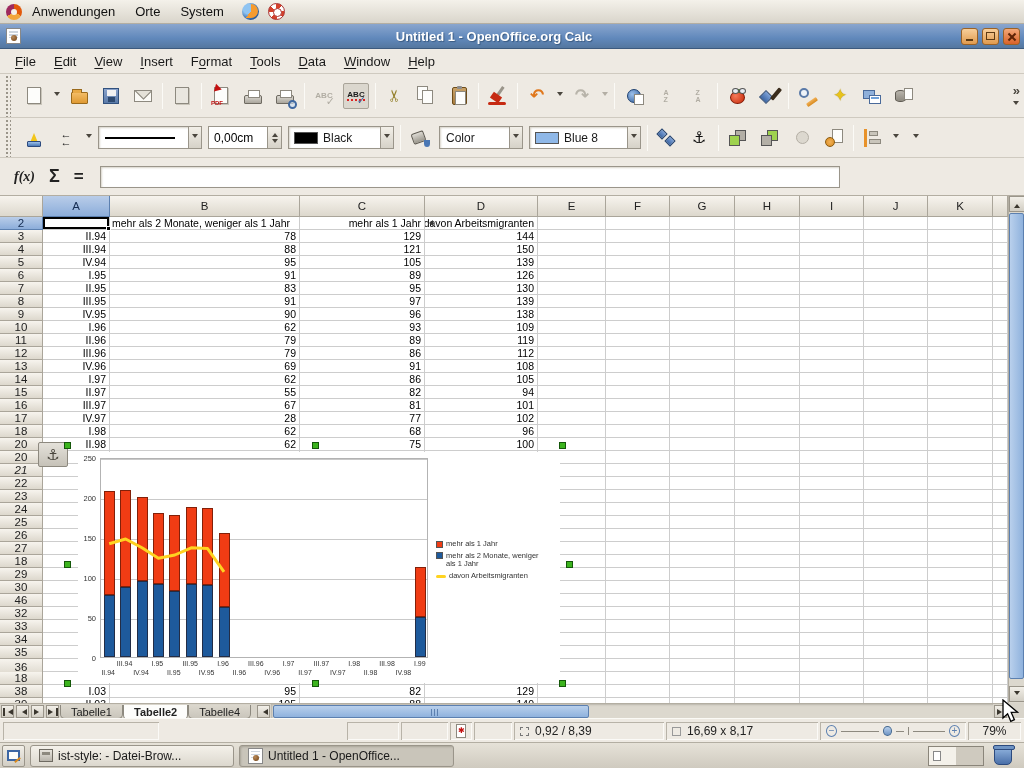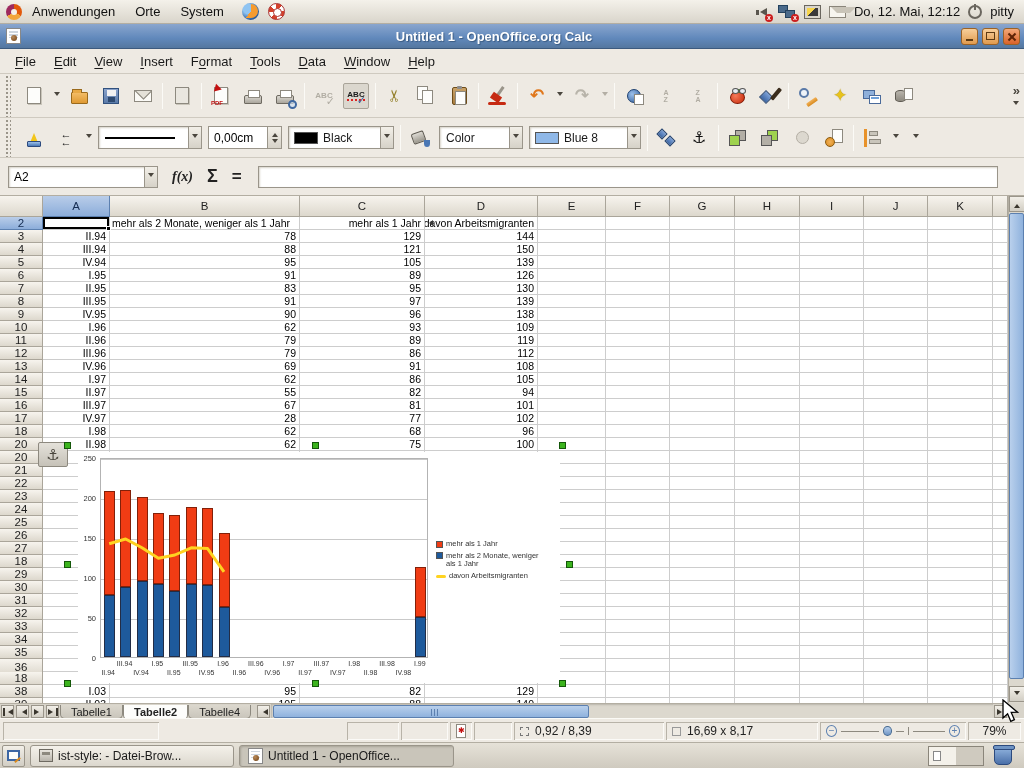--- a/index.html
+++ b/index.html
@@ -271,39 +271,20 @@
       <span>Anwendungen</span>
     </div>
   <div class="panel-menu">
       <span>Orte</span>
     </div>
   <div class="panel-menu">
       <span>System</span>
     </div>
   <div id="ff-icon"></div>
   <div id="help-icon"></div>
-  <div id="panel-right">
-    <div class="spk" style="position:relative;">
-      <div class="cone"></div>
-      <div class="box"></div>
-      <div class="badge-x">x</div>
-    </div>
-    <div class="net">
-      <div class="m1"></div>
-      <div class="m2"></div>
-      <div class="badge-x">x</div>
-    </div>
-    <div class="disp">
-        <div class="scr"></div>
-      </div>
-    <div class="mail"></div>
-    <span>Do, 12. Mai, 12:12</span>
-    <div class="pwr"></div>
-    <span>pitty</span>
-  </div>
 </div>
 
 <div id="titlebar" class="abs">
   <div class="appicon16"></div>
   <div class="title">Untitled 1 - OpenOffice.org Calc</div>
   <div class="winbtn wb-min"></div>
   <div class="winbtn wb-max"></div>
   <div class="winbtn close wb-x"></div>
 </div>
 
@@ -535,26 +516,20 @@
         <div class="bar"></div>
         <div class="r1"></div>
         <div class="r2"></div>
       </div>
     </div>
   <div class="dd"></div>
   <div style="margin-left:8px;" class="tri-d"></div>
 </div>
 
 <div id="formulabar" class="abs">
-  <div id="namebox">
-    <span>A2</span>
-    <div class="selbtn">
-        <div class="tri-d"></div>
-      </div>
-  </div>
   <span class="fbtn" id="fx">f(x)</span>
   <span class="fbtn" id="sumglyph">Σ</span>
   <span class="fbtn" id="eqglyph">=</span>
   <div id="inputline"></div>
 </div>
 
 <div id="sheet" class="abs">
   <div id="grid">
       <div class="colhdr" style="left: 0px; top: 0px; width: 43px; height: 21px;"></div>
       <div class="colhdr selhdr" style="left: 43px; top: 0px; width: 67px; height: 21px;">A</div>
@@ -952,21 +927,21 @@
       <div class="cell" style="left: 300px; top: 255px; width: 125px; height: 13px;"></div>
       <div class="cell" style="left: 425px; top: 255px; width: 113px; height: 13px;"></div>
       <div class="cell" style="left: 538px; top: 255px; width: 68px; height: 13px;"></div>
       <div class="cell" style="left: 606px; top: 255px; width: 64px; height: 13px;"></div>
       <div class="cell" style="left: 670px; top: 255px; width: 65px; height: 13px;"></div>
       <div class="cell" style="left: 735px; top: 255px; width: 65px; height: 13px;"></div>
       <div class="cell" style="left: 800px; top: 255px; width: 64px; height: 13px;"></div>
       <div class="cell" style="left: 864px; top: 255px; width: 64px; height: 13px;"></div>
       <div class="cell" style="left: 928px; top: 255px; width: 65px; height: 13px;"></div>
       <div class="cell" style="left: 993px; top: 255px; width: 15px; height: 13px;"></div>
-      <div class="rowhdr" style="left: 0px; top: 268px; width: 43px; height: 13px;">21</div>
+      <div class="rowhdr" style="left: 0px; top: 268px; width: 43px; height: 13px; font-style: italic;">21</div>
       <div class="cell" style="left: 43px; top: 268px; width: 67px; height: 13px;"></div>
       <div class="cell" style="left: 110px; top: 268px; width: 190px; height: 13px;"></div>
       <div class="cell" style="left: 300px; top: 268px; width: 125px; height: 13px;"></div>
       <div class="cell" style="left: 425px; top: 268px; width: 113px; height: 13px;"></div>
       <div class="cell" style="left: 538px; top: 268px; width: 68px; height: 13px;"></div>
       <div class="cell" style="left: 606px; top: 268px; width: 64px; height: 13px;"></div>
       <div class="cell" style="left: 670px; top: 268px; width: 65px; height: 13px;"></div>
       <div class="cell" style="left: 735px; top: 268px; width: 65px; height: 13px;"></div>
       <div class="cell" style="left: 800px; top: 268px; width: 64px; height: 13px;"></div>
       <div class="cell" style="left: 864px; top: 268px; width: 64px; height: 13px;"></div>
@@ -1082,21 +1057,21 @@
       <div class="cell" style="left: 300px; top: 385px; width: 125px; height: 13px;"></div>
       <div class="cell" style="left: 425px; top: 385px; width: 113px; height: 13px;"></div>
       <div class="cell" style="left: 538px; top: 385px; width: 68px; height: 13px;"></div>
       <div class="cell" style="left: 606px; top: 385px; width: 64px; height: 13px;"></div>
       <div class="cell" style="left: 670px; top: 385px; width: 65px; height: 13px;"></div>
       <div class="cell" style="left: 735px; top: 385px; width: 65px; height: 13px;"></div>
       <div class="cell" style="left: 800px; top: 385px; width: 64px; height: 13px;"></div>
       <div class="cell" style="left: 864px; top: 385px; width: 64px; height: 13px;"></div>
       <div class="cell" style="left: 928px; top: 385px; width: 65px; height: 13px;"></div>
       <div class="cell" style="left: 993px; top: 385px; width: 15px; height: 13px;"></div>
-      <div class="rowhdr" style="left: 0px; top: 398px; width: 43px; height: 13px;">31</div>
+      <div class="rowhdr" style="left: 0px; top: 398px; width: 43px; height: 13px;">46</div>
       <div class="cell" style="left: 43px; top: 398px; width: 67px; height: 13px;"></div>
       <div class="cell" style="left: 110px; top: 398px; width: 190px; height: 13px;"></div>
       <div class="cell" style="left: 300px; top: 398px; width: 125px; height: 13px;"></div>
       <div class="cell" style="left: 425px; top: 398px; width: 113px; height: 13px;"></div>
       <div class="cell" style="left: 538px; top: 398px; width: 68px; height: 13px;"></div>
       <div class="cell" style="left: 606px; top: 398px; width: 64px; height: 13px;"></div>
       <div class="cell" style="left: 670px; top: 398px; width: 65px; height: 13px;"></div>
       <div class="cell" style="left: 735px; top: 398px; width: 65px; height: 13px;"></div>
       <div class="cell" style="left: 800px; top: 398px; width: 64px; height: 13px;"></div>
       <div class="cell" style="left: 864px; top: 398px; width: 64px; height: 13px;"></div>

